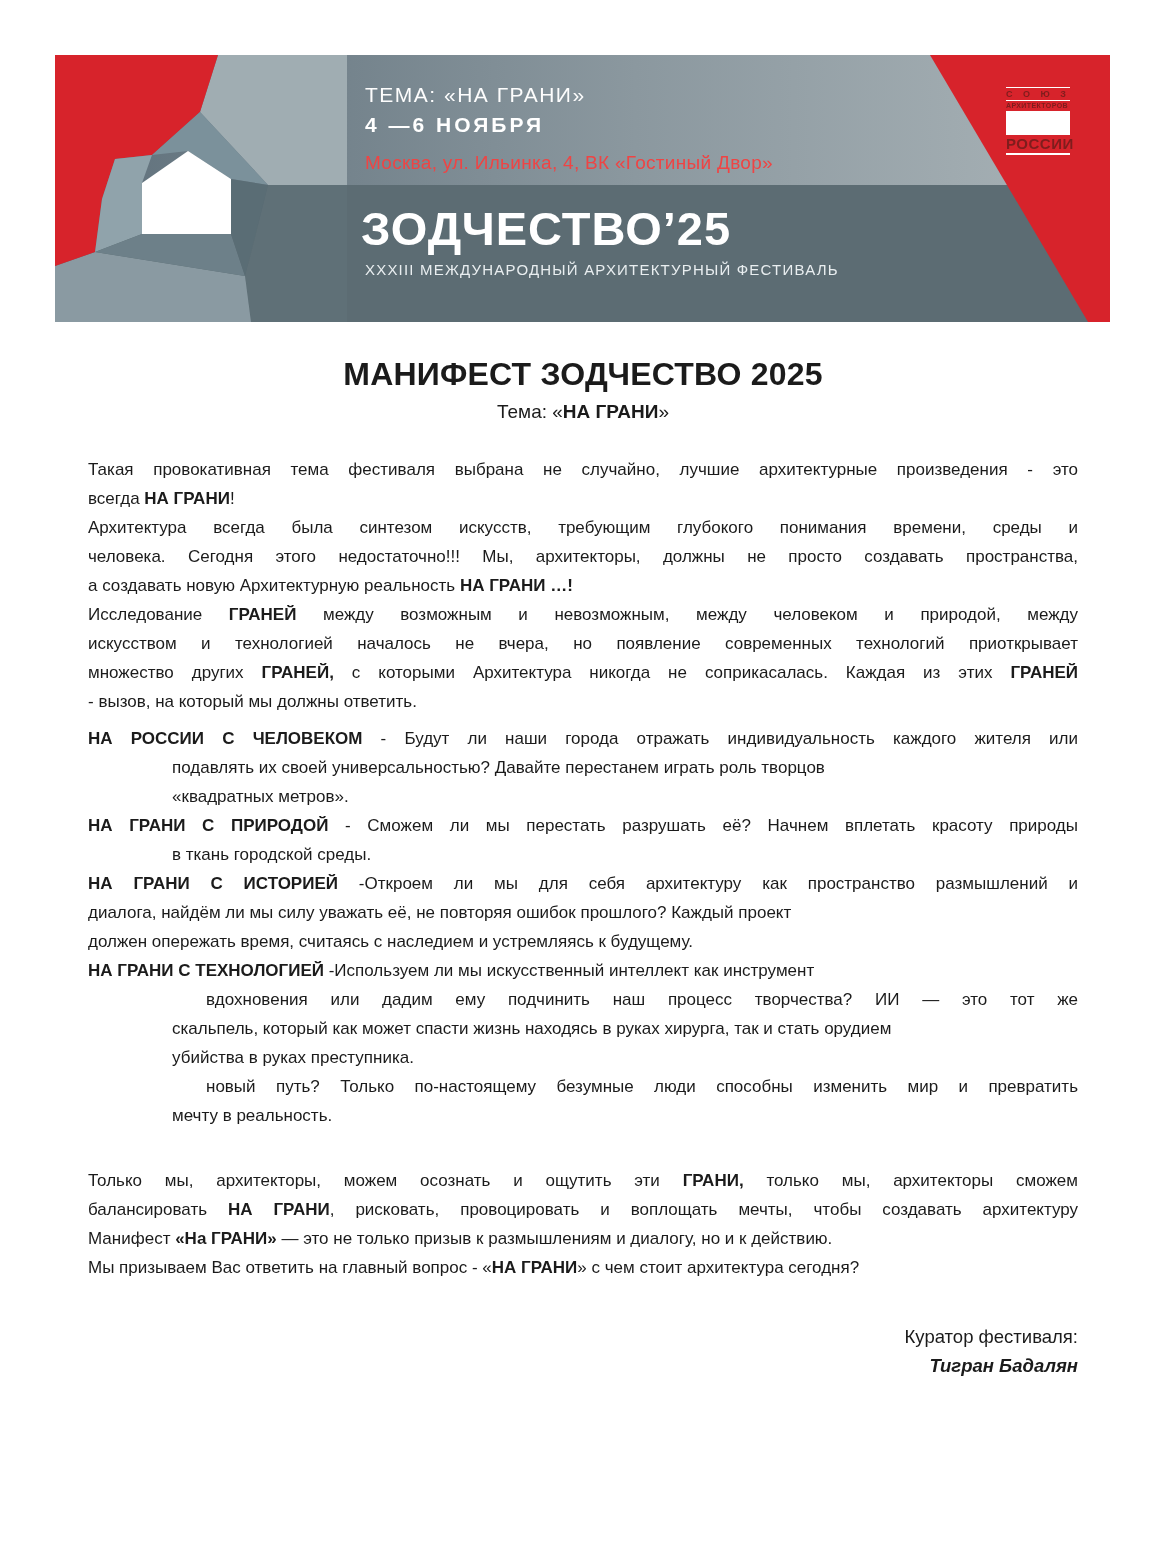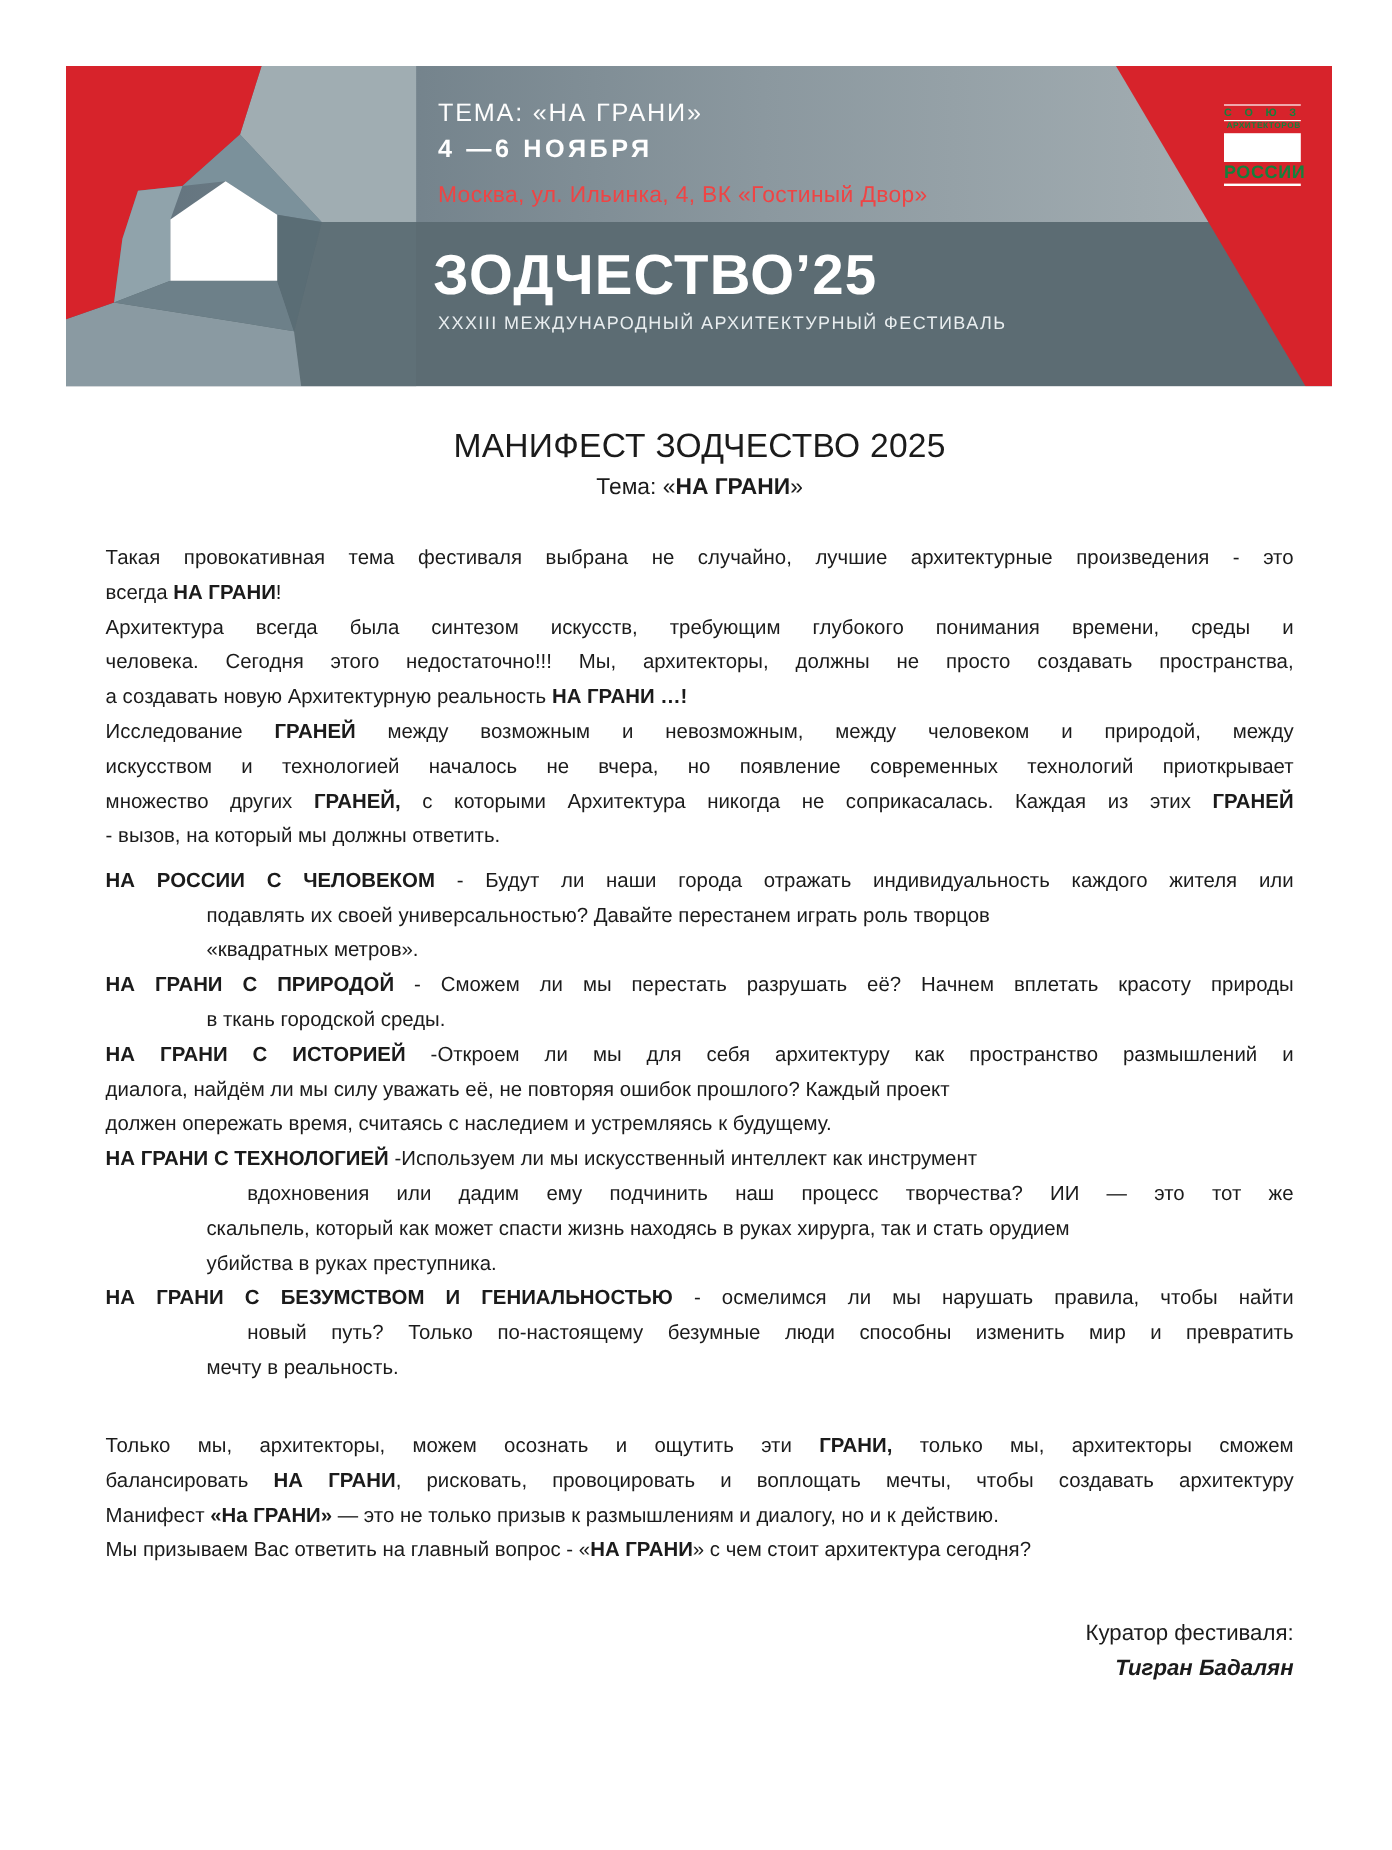--- a/index.html
+++ b/index.html
@@ -7,36 +7,36 @@
         font-family:"Liberation Sans",sans-serif;color:#1b1b1b;}
 
   
   .banner{position:absolute;left:55px;top:55px;width:1055px;height:267px;overflow:hidden;}
   .band-top{position:absolute;left:0;top:0;width:100%;height:130px;
             background:linear-gradient(90deg,#5e6f7a 0%,#8b989f 55%,#a9b3b7 100%);}
   .band-bottom{position:absolute;left:0;top:130px;width:100%;height:137px;background:#5c6c73;}
   .logo{position:absolute;left:0;top:0;width:292px;height:267px;display:block;}
   .red-tri{position:absolute;right:0;top:0;width:180px;height:267px;background:#d7232b;
            clip-path:polygon(0 0,100% 0,100% 100%,87.8% 100%);}
-  .union{position:absolute;right:26px;top:32px;width:64px;text-align:right;color:#15803d;}
+  .union{position:absolute;right:40px;top:32px;width:64px;text-align:left;color:#7f1d1d;}
   .u1{font-size:9px;font-weight:bold;letter-spacing:4px;border-top:1px solid #fff;
       border-bottom:1px solid #fff;padding:1px 0;white-space:nowrap;}
   .u2{font-size:7px;font-weight:bold;letter-spacing:0.4px;padding-top:1px;white-space:nowrap;}
   .u3{height:24px;background:#fff;margin-top:2px;}
   .u4{font-size:15px;font-weight:bold;letter-spacing:0.5px;border-bottom:2px solid #fff;
       line-height:1.15;padding-bottom:1px;}
   .b-theme{position:absolute;left:310px;top:28px;font-size:21px;color:#fdfdfd;letter-spacing:1.5px;}
   .b-dates{position:absolute;left:310px;top:58px;font-size:21px;color:#fff;font-weight:bold;letter-spacing:3px;}
   .b-address{position:absolute;left:310px;top:97px;font-size:19px;color:#ef4444;letter-spacing:0.3px;}
   .b-title{position:absolute;left:306px;top:146px;font-size:47px;color:#fff;font-weight:bold;letter-spacing:1px;}
   .b-subtitle{position:absolute;left:310px;top:206px;font-size:15px;color:#e9eef0;letter-spacing:1.2px;}
 
   
   .content{position:absolute;left:88px;top:322px;width:990px;}
-  .doc-title{margin:34px 0 0;text-align:center;font-size:28px;font-weight:normal;letter-spacing:0.2px;}
+  .doc-title{margin:34px 0 0;text-align:center;font-size:32px;font-weight:bold;letter-spacing:0.2px;}
   .doc-subtitle{text-align:center;font-size:19px;margin-top:6px;line-height:26px;}
   .paras{margin-top:30px;}
   .items{margin-top:8px;}
   .closing{margin-top:36px;}
   .line{font-size:17px;line-height:29px;}
   .line.just{text-align:justify;text-align-last:justify;}
   .ind1{padding-left:84px;}
   .ind2{padding-left:118px;}
   .curator{margin-top:40px;text-align:right;font-size:18.5px;line-height:29px;}
   .curator-name{font-weight:bold;font-style:italic;}
@@ -114,21 +114,20 @@
           <div class="line">диалога, найдём ли мы силу уважать её, не повторяя ошибок прошлого? Каждый проект</div>
           <div class="line">должен опережать время, считаясь с наследием и устремляясь к будущему.</div>
         </div>
         <div class="block">
           <div class="line"><b>НА ГРАНИ С ТЕХНОЛОГИЕЙ</b> -Используем ли мы искусственный интеллект как инструмент</div>
           <div class="line just ind2">вдохновения или дадим ему подчинить наш процесс творчества? ИИ — это тот же</div>
           <div class="line ind1">скальпель, который как может спасти жизнь находясь в руках хирурга, так и стать орудием</div>
           <div class="line ind1">убийства в руках преступника.</div>
         </div>
         <div class="block">
-          <div class="line just"><b>НА ГРАНИ С БЕЗУМСТВОМ И ГЕНИАЛЬНОСТЬЮ</b> - осмелимся ли мы нарушать правила, чтобы найти</div>
           <div class="line just ind2">новый путь? Только по-настоящему безумные люди способны изменить мир и превратить</div>
           <div class="line ind1">мечту в реальность.</div>
         </div>
       </section>
     <section class="closing">
         <div class="block">
           <div class="line just">Только мы, архитекторы, можем осознать и ощутить эти <b>ГРАНИ,</b> только мы, архитекторы сможем</div>
           <div class="line just">балансировать <b>НА ГРАНИ</b>, рисковать, провоцировать и воплощать мечты, чтобы создавать архитектуру</div>
         </div>
         <div class="block">

